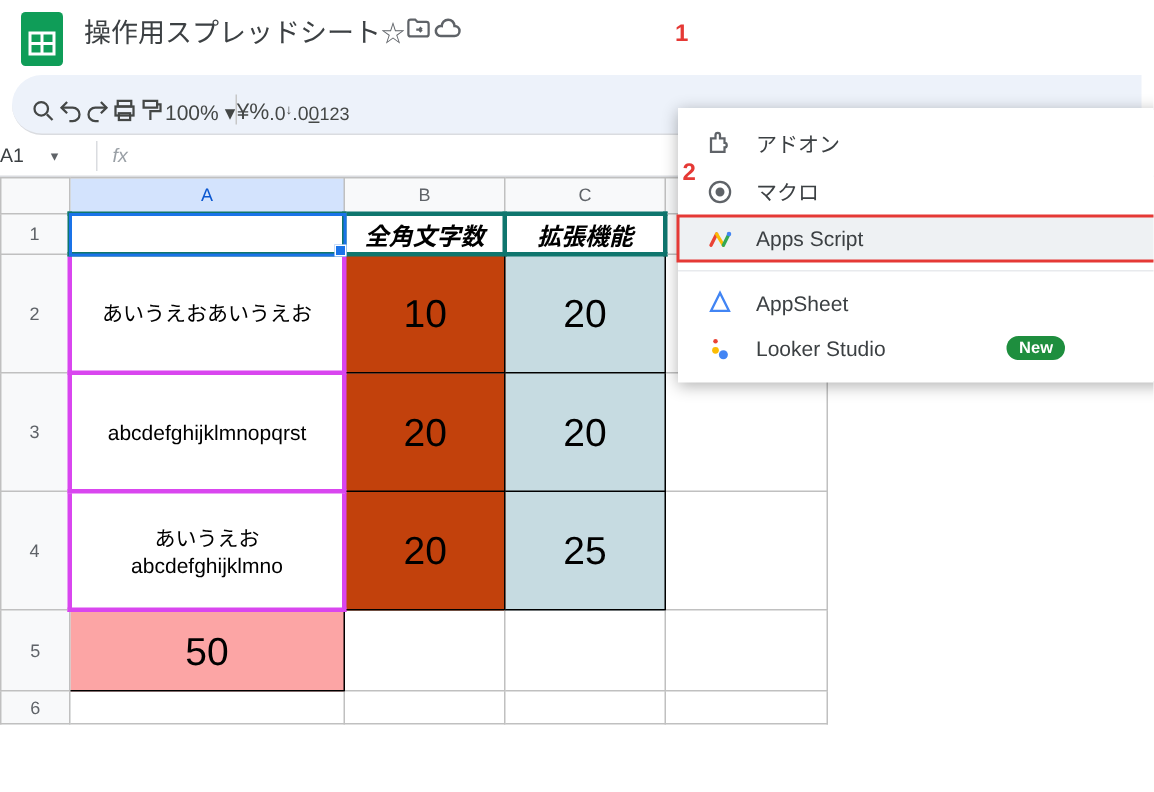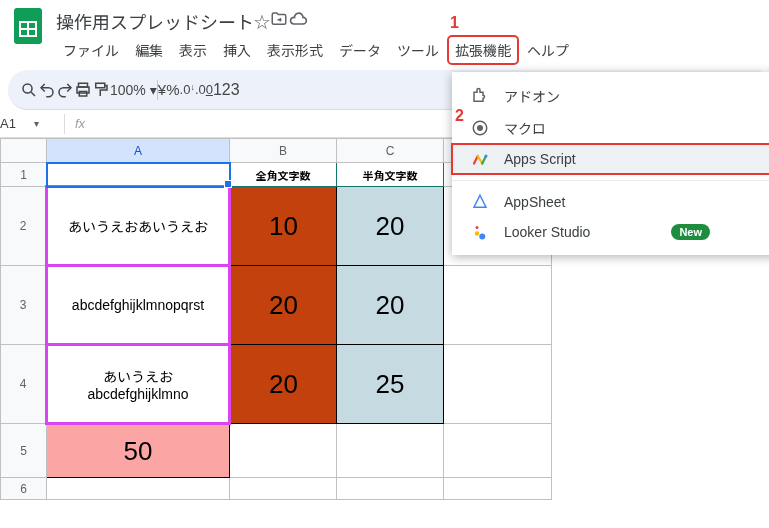--- a/index.html
+++ b/index.html
@@ -10,21 +10,21 @@
 .logo { width: 36px; height: 36px; display: flex; align-items: center; justify-content: center; }
 .header-text { flex: 1; }
 .title-row { display: flex; align-items: center; }
 .doc-title { font-size: 18px; color: #3c4043; }
 .title-icon { color: #5f6368; }
 .menu-row { display: flex; gap: 2px; margin-top: 2px; }
 .menu-item { font-size: 14px; color: #3c4043; padding: 4px 7px; border-radius: 4px; cursor: pointer; }
 .menu-item.active { outline: 2px solid #e53935; outline-offset: -1px; }
 
 
-.toolbar { display: flex; align-items: center; gap: 0; padding: 6px 12px; border-bottom: 1px solid #dadce0; margin: 6px 8px 0 8px; background: #edf2fa; border-radius: 24px 0 0 24px; height: 40px; }
+.toolbar { display: flex; align-items: flex-end; gap: 0; padding: 6px 12px; border-bottom: 1px solid #dadce0; margin: 6px 8px 0 8px; background: #edf2fa; border-radius: 24px 0 0 24px; height: 40px; }
 .tool-icon { color: #444746; display: inline-flex; }
 .zoom { font-size: 14px; color: #444746; display: flex; align-items: center; gap: 4px; }
 .tb-sep { width: 1px; height: 20px; background: #c7c7c7; }
 
 
 .fx-row { display: flex; align-items: center; border-bottom: 1px solid #dadce0; height: 28px; }
 .name-box { width: 64px; font-size: 13px; color: #3c4043; padding-left: 0; display: flex; align-items: center; gap: 18px; }
 .name-sep { width: 1px; height: 20px; background: #dadce0; }
 .fx { color: #9aa0a6; font-style: italic; font-size: 13px; padding-left: 10px; }
 
@@ -38,21 +38,21 @@
 th.col.selected { background: #d3e3fd; color: #0b57d0; }
 th.row { width: 46px; font-size: 12px; }
 .colA { width: 183px; }
 .colB, .colC { width: 107px; }
 .colD { width: 108px; }
 tr.r1 td, tr.r1 th.row { height: 24px; }
 tr.rbig td, tr.rbig th.row { height: 79px; }
 tr.r5 td, tr.r5 th.row { height: 54px; }
 tr.r6 td, tr.r6 th.row { height: 22px; }
 
-td.hdr { background: #fff9e7; font-size: 11px; font-weight: bold; border: 1px solid #0f766e; }
+td.hdr { background: #fff9e7; font-size: 16px; font-weight: bold; border: 3px solid #0f766e; font-style: italic; }
 td.hdr.head { background: #fff; }
 td.jp { font-size: 14px; background: #fff; border: 3px solid #d946ef; }
 td.num { font-size: 26px; border: 1px solid #000; }
 .pink { background: #c2410c; }
 .blue { background: #c6dbe1; }
 .yellow { background: #fca5a5; }
 
 td.active { outline: 2px solid #1a73e8; outline-offset: -1px; position: relative; }
 td.active::after { content: ""; position: absolute; right: -3px; bottom: -3px; width: 6px; height: 6px; background: #1a73e8; border: 1px solid #fff; }
 
@@ -86,31 +86,20 @@
       <span class="doc-title">操作用スプレッドシート</span>
       <span class="title-icon">☆</span>
       <span class="title-icon"><svg width="18" height="18" viewBox="0 0 24 24" fill="none" stroke="#5f6368" stroke-width="2">
             <path d="M3 6a2 2 0 0 1 2-2h4l2 2h8a2 2 0 0 1 2 2v9a2 2 0 0 1-2 2H5a2 2 0 0 1-2-2z"></path>
             <path d="M10 13h5m0 0-2-2m2 2-2 2"></path>
           </svg></span>
       <span class="title-icon"><svg width="20" height="20" viewBox="0 0 24 24" fill="none" stroke="#5f6368" stroke-width="2">
             <path d="M18 18H7a4 4 0 1 1 .8-7.93A5 5 0 0 1 18 10a3 3 0 0 1 0 8z"></path>
           </svg></span>
     </div>
-    <div class="menu-row">
-      <span class="menu-item">ファイル</span>
-      <span class="menu-item">編集</span>
-      <span class="menu-item">表示</span>
-      <span class="menu-item">挿入</span>
-      <span class="menu-item">表示形式</span>
-      <span class="menu-item">データ</span>
-      <span class="menu-item">ツール</span>
-      <span class="menu-item active">拡張機能</span>
-      <span class="menu-item">ヘルプ</span>
-    </div>
   </div>
 </div>
 
 <div class="toolbar">
   <span class="tool-icon">
       <svg width="18" height="18" viewBox="0 0 24 24" fill="none" stroke="#444746" stroke-width="2">
         <circle cx="10" cy="10" r="6"></circle>
         <line x1="15" y1="15" x2="20" y2="20"></line>
       </svg>
     </span>
@@ -141,21 +130,21 @@
     </span>
   <span class="zoom">
       <span>100%</span> 
       <span>▾</span>
     </span>
   <span class="tb-sep"></span>
   <span class="tool-icon" style="font-size:15px">¥</span>
   <span class="tool-icon" style="font-size:15px">%</span>
   <span class="tool-icon" style="font-size:13px">.0<sub style="font-size:9px">↓</sub></span>
   <span class="tool-icon" style="font-size:13px">.0<u>0</u></span>
-  <span class="tool-icon" style="font-size:16px">123</span>
+  <span class="tool-icon" style="font-size:12px">123</span>
 </div>
 
 <div class="fx-row">
   <div class="name-box">
       <span>A1</span>
       <span style="color:#5f6368;font-size:10px">▾</span>
     </div>
   <div class="name-sep"></div>
   <span class="fx">fx</span>
 </div>
@@ -167,21 +156,21 @@
     <th class="corner"></th>
     <th class="col colA selected">A</th>
     <th class="col colB">B</th>
     <th class="col colC">C</th>
     <th class="col colD">D</th>
   </tr>
   <tr class="r1">
     <th class="row">1</th>
     <td class="hdr head active"></td>
     <td class="hdr head">全角文字数</td>
-    <td class="hdr head">半角文字数</td>
+    <td class="hdr head">拡張機能</td>
     <td></td>
   </tr>
   <tr class="rbig">
     <th class="row">2</th>
     <td class="jp">あいうえおあいうえお</td>
     <td class="num pink">10</td>
     <td class="num blue">20</td>
     <td></td>
   </tr>
   <tr class="rbig">

